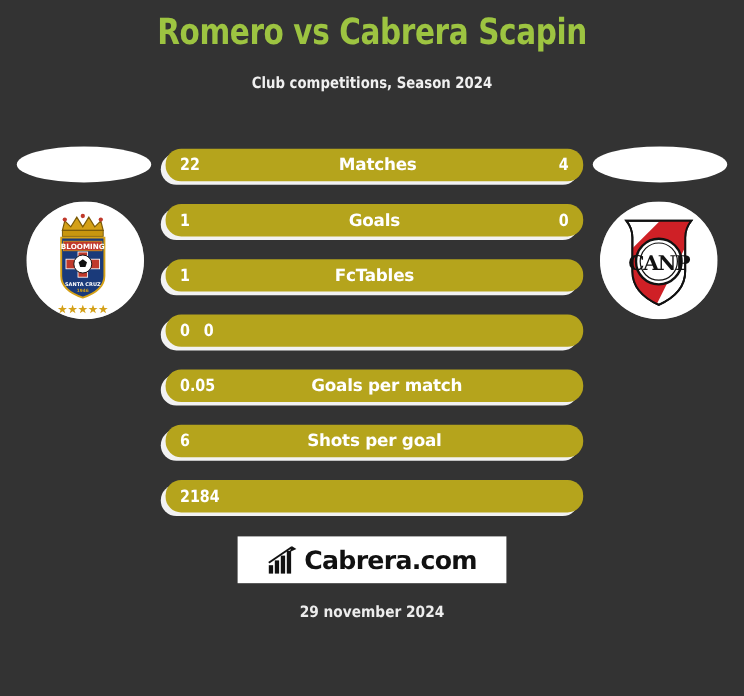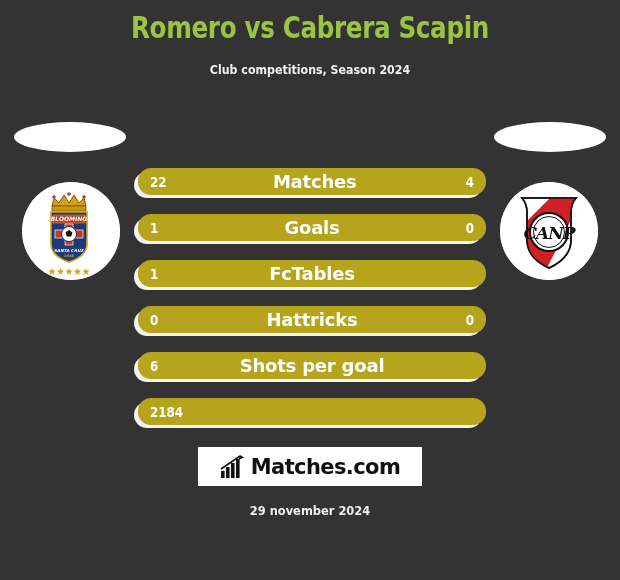--- a/index.html
+++ b/index.html
@@ -54,39 +54,37 @@
     height: 30px;
     background: #ffffff;
     border-radius: 50%;
   }
   .deco-ellipse.left  { left: 14px; }
   .deco-ellipse.right { left: 494px; }
 
   
   .badge-wrap {
     position: absolute;
-    top: 182px;
+    top: 168px;
     width: 98px;
     height: 98px;
     background: #a3a3a3;
     border-radius: 50%;
     overflow: hidden;
-    font-style: italic;
   }
   .badge-wrap.left  { left: 22px; }
   .badge-wrap.right { left: 500px; }
   .badge-wrap svg { display: block; width: 98px; height: 98px; }
 
   
   .stats {
     position: absolute;
     top: 124px;
     left: 134px;
     width: 352px;
-    margin-top: 44px;
   }
   .stat-row {
     position: relative;
     height: 28px;
     margin-bottom: 18px;
   }
   
   .stat-row .bar-back {
     position: absolute;
     left: 0px;
@@ -121,21 +119,21 @@
     min-width: 14px;
   }
   .stat-val.right {
     transform-origin: right center;
     text-align: right;
   }
   .stat-label {
     flex: 1 1 auto;
     text-align: center;
     color: #ffffff;
-    font-size: 18px;
+    font-size: 14px;
     font-weight: bold;
     font-family: "DejaVu Sans", "Liberation Sans", sans-serif;
     white-space: nowrap;
     letter-spacing: -0.2px;
   }
 
   
   .fctables-logo {
     position: absolute;
     top: 447px;
@@ -269,25 +267,32 @@
       <span class="stat-val">1</span>
       <span class="stat-label">FcTables</span>
       <span class="stat-val right"></span>
     </div>
   </div>
 
   <div class="stat-row">
     <div class="bar-back"></div>
     <div class="bar">
       <span class="stat-val">0</span>
-      <span class="stat-label">Hattricks</span>
       <span class="stat-val right">0</span>
     </div>
   </div>
 
+  <div class="stat-row">
+    <div class="bar-back"></div>
+    <div class="bar">
+      <span class="stat-val">0.05</span>
+      <span class="stat-label">Goals per match</span>
+      <span class="stat-val right"></span>
+    </div>
+  </div>
 
   <div class="stat-row">
     <div class="bar-back"></div>
     <div class="bar">
       <span class="stat-val">6</span>
       <span class="stat-label">Shots per goal</span>
       <span class="stat-val right"></span>
     </div>
   </div>
 
@@ -303,16 +308,16 @@
 
 <div class="fctables-logo">
   <svg width="26" height="24" viewBox="0 0 26 24" xmlns="http://www.w3.org/2000/svg">
     <rect x="1" y="16" width="3.6" height="7" fill="#111111"></rect>
     <rect x="6" y="12" width="3.6" height="11" fill="#111111"></rect>
     <rect x="11" y="8" width="3.6" height="15" fill="#111111"></rect>
     <rect x="16" y="4" width="3.6" height="19" fill="#111111"></rect>
     <path d="M1 14 L20 1" stroke="#111111" stroke-width="1.6" fill="none"></path>
     <polygon points="20,0 24,2.5 18.5,5" fill="#111111"></polygon>
   </svg>
-  <span class="logo-text">Matches.com</span>
+  <span class="logo-text">Cabrera.com</span>
 </div>
 
 <div class="page-date">29 november 2024</div>
 
 </body></html>

